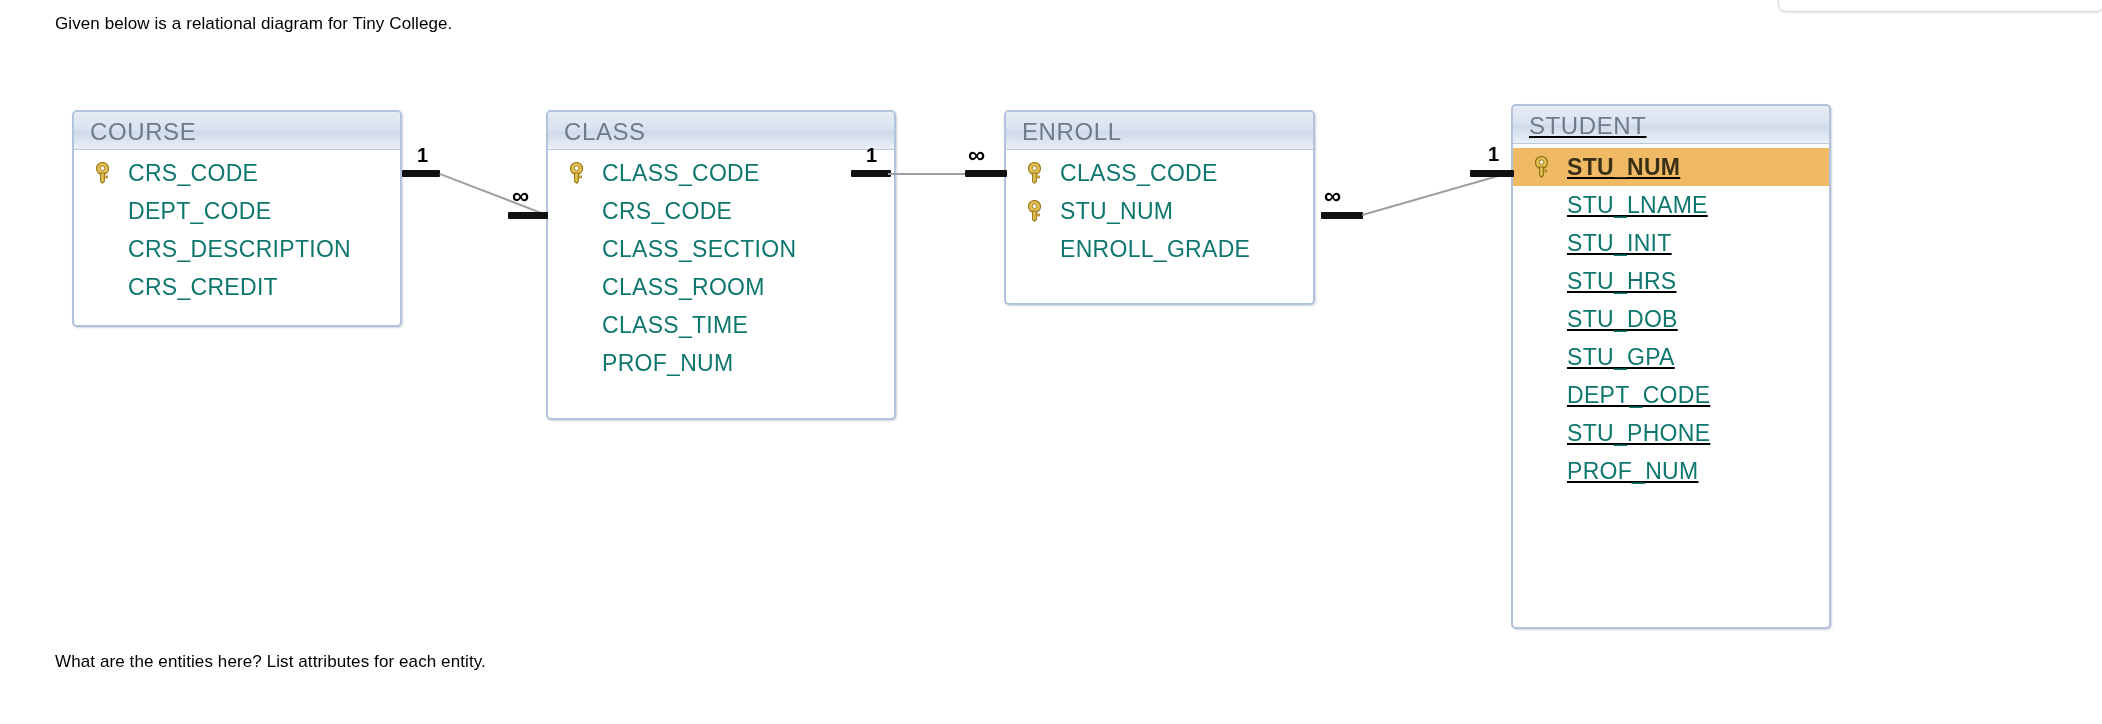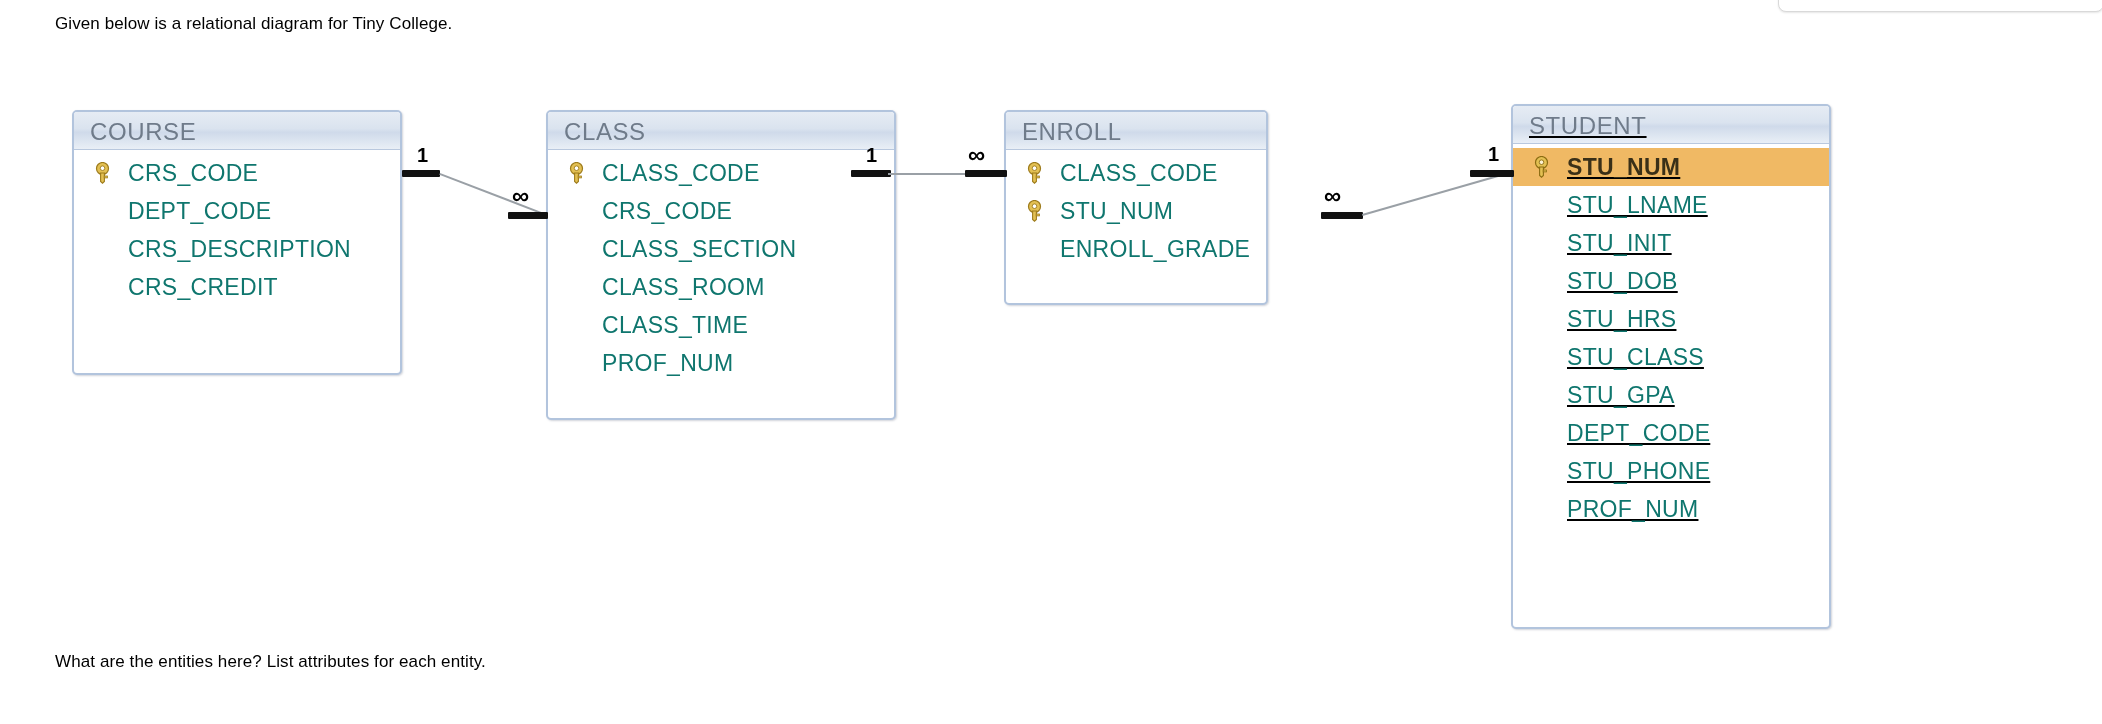--- a/index.html
+++ b/index.html
@@ -99,23 +99,23 @@
     letter-spacing: 0.3px;
     white-space: nowrap;
     font-family: "Liberation Sans", sans-serif;
   }
   .attr-row.pk-highlight .attr-label {
     color: #3a3018;
     font-weight: bold;
   }
 
   
-  #entity-course  { left: 72px;   top: 110px; width: 330px; height: 265px; }
+  #entity-course  { left: 72px;   top: 110px; width: 330px; height: 217px; }
   #entity-class   { left: 546px;  top: 110px; width: 350px; height: 310px; }
-  #entity-enroll  { left: 1004px; top: 110px; width: 264px; height: 195px; }
+  #entity-enroll  { left: 1004px; top: 110px; width: 311px; height: 195px; }
   #entity-student { left: 1511px; top: 104px; width: 320px; height: 525px; text-decoration: underline; }
 
   
   .rel-line {
     position: absolute;
     height: 0;
     border-top: 2px solid #9aa0a6;
     transform-origin: 0 0;
   }
   .rel-stub {
@@ -306,32 +306,28 @@
       </div>
 
 
       <div class="attr-row">
         <span class="key-slot"></span>
         <span class="attr-label">STU_INIT</span>
       </div>
 
       <div class="attr-row">
         <span class="key-slot"></span>
+        <span class="attr-label">STU_HRS</span>
+      </div>
+
+      <div class="attr-row">
+        <span class="key-slot"></span>
         <span class="attr-label">STU_DOB</span>
       </div>
 
-      <div class="attr-row">
-        <span class="key-slot"></span>
-        <span class="attr-label">STU_HRS</span>
-      </div>
-
-      <div class="attr-row">
-        <span class="key-slot"></span>
-        <span class="attr-label">STU_CLASS</span>
-      </div>
 
       <div class="attr-row">
         <span class="key-slot"></span>
         <span class="attr-label">STU_GPA</span>
       </div>
 
 
       <div class="attr-row">
         <span class="key-slot"></span>
         <span class="attr-label">DEPT_CODE</span>

